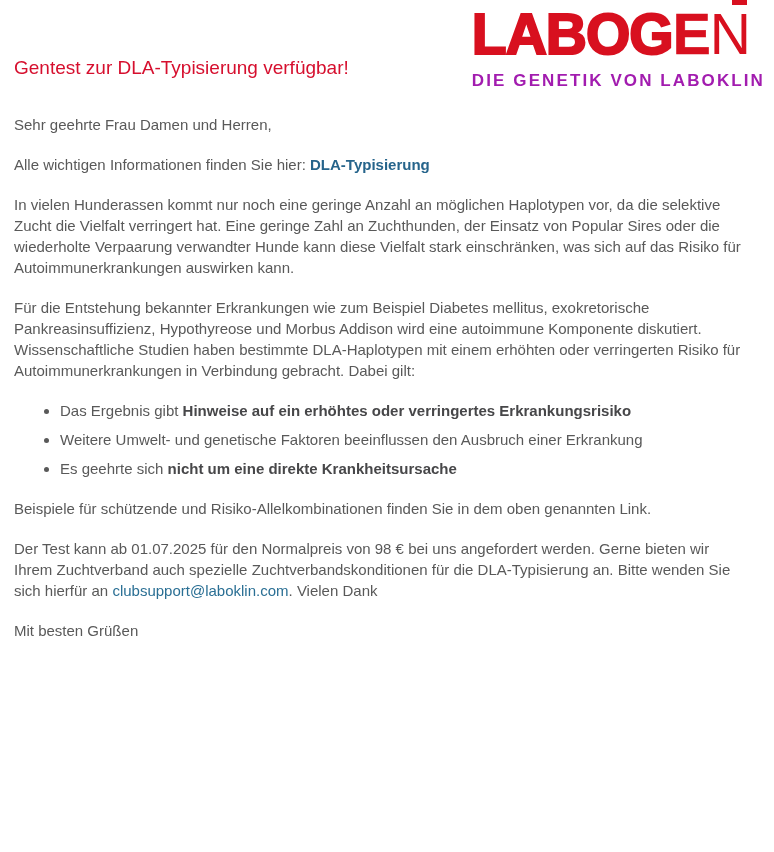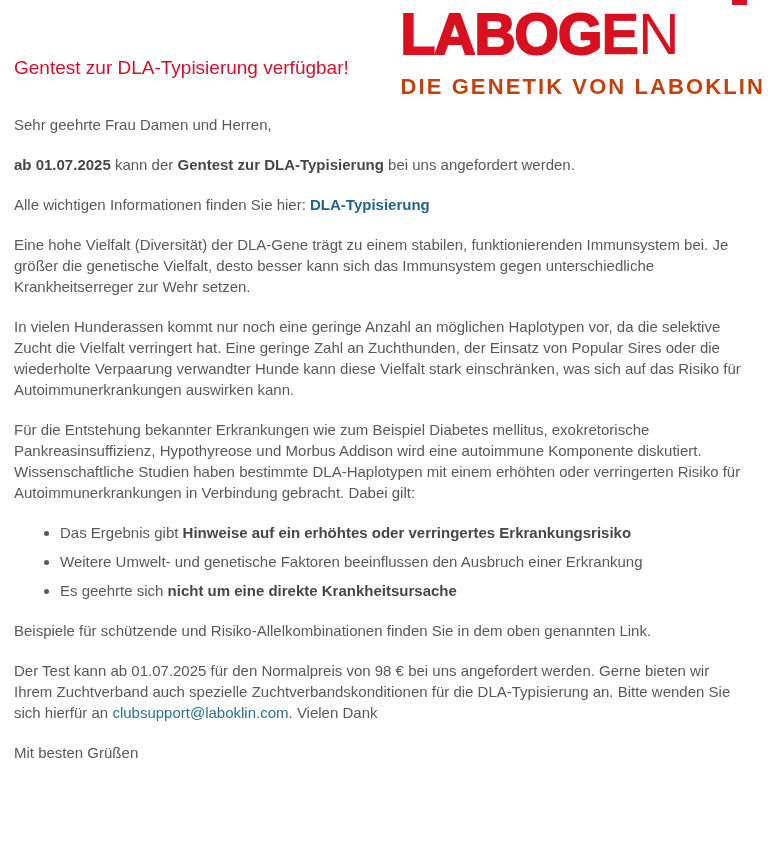--- a/index.html
+++ b/index.html
@@ -39,26 +39,26 @@
     letter-spacing: -1px;
     color: #d8101f;
     white-space: nowrap;
     display: block;
   }
   .lg-heavy { font-weight: 700; -webkit-text-stroke: 2.2px #d8101f; }
   .lg-med   { font-weight: 700; -webkit-text-stroke: 0.6px #d8101f; }
   .lg-light { font-weight: 400; }
   .logo-tagline {
     display: block;
-    margin-top: 16px;
+    margin-top: 10px;
     font-weight: 700;
-    font-size: 22px;
+    font-size: 17px;
     line-height: 18px;
     letter-spacing: 2.1px;
-    color: #c2410c;
+    color: #a21caf;
     white-space: nowrap;
   }
   .top-artifact {
     position: absolute;
     top: 0;
     right: 27px;
     width: 15px;
     height: 5px;
     background: #d8101f;
   }
@@ -108,25 +108,23 @@
       <span class="logo-word"><span class="lg-heavy">LABOG</span><span class="lg-med">E</span><span class="lg-light">N</span></span>
       <span class="logo-tagline">DIE GENETIK VON LABOKLIN</span>
     </div>
     <div class="doc-title">Gentest zur DLA-Typisierung verfügbar!</div>
   </div>
 
   <div class="content">
 
     <p>Sehr geehrte Frau Damen und Herren,</p>
 
-    <p><span class="b">ab 01.07.2025</span><span> kann der </span><span class="b">Gentest zur DLA-Typisierung</span><span> bei uns angefordert werden.</span></p>
 
     <p><span>Alle wichtigen Informationen finden Sie hier: </span><a class="link b" href="#">DLA-Typisierung</a></p>
 
-    <p>Eine hohe Vielfalt (Diversität) der DLA-Gene trägt zu einem stabilen, funktionierenden Immunsystem bei. Je größer die genetische Vielfalt, desto besser kann sich das Immunsystem gegen unterschiedliche Krankheitserreger zur Wehr setzen.</p>
 
     <p>In vielen Hunderassen kommt nur noch eine geringe Anzahl an möglichen Haplotypen vor, da die selektive Zucht die Vielfalt verringert hat. Eine geringe Zahl an Zuchthunden, der Einsatz von Popular Sires oder die wiederholte Verpaarung verwandter Hunde kann diese Vielfalt stark einschränken, was sich auf das Risiko für Autoimmunerkrankungen auswirken kann.</p>
 
 
     <p>Für die Entstehung bekannter Erkrankungen wie zum Beispiel Diabetes mellitus, exokretorische Pankreasinsuffizienz, Hypothyreose und Morbus Addison wird eine autoimmune Komponente diskutiert. Wissenschaftliche Studien haben bestimmte DLA-Haplotypen mit einem erhöhten oder verringerten Risiko für Autoimmunerkrankungen in Verbindung gebracht. Dabei gilt:</p>
 
     <ul class="points">
       <li><span>Das Ergebnis gibt </span><span class="b">Hinweise auf ein erhöhtes oder verringertes Erkrankungsrisiko</span></li>
       <li><span>Weitere Umwelt- und genetische Faktoren beeinflussen den Ausbruch einer Erkrankung</span></li>
       <li><span>Es geehrte sich </span><span class="b">nicht um eine direkte Krankheitsursache</span></li>

